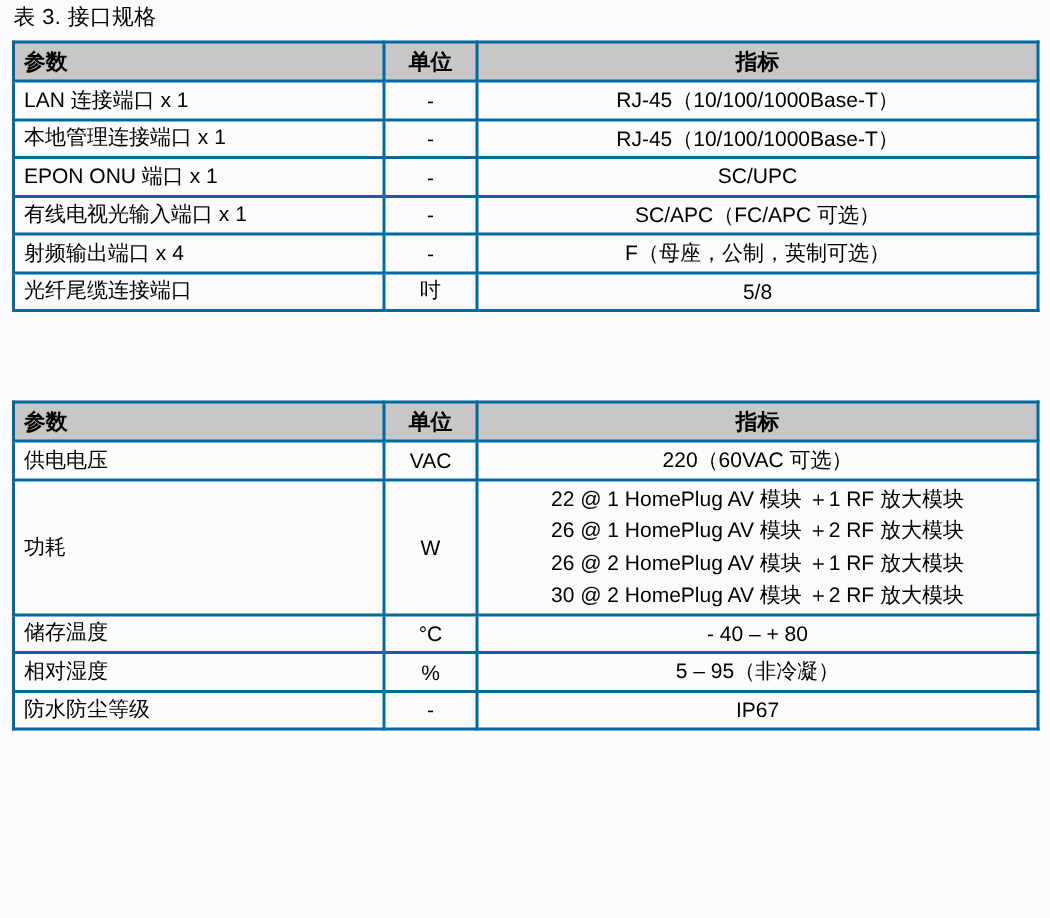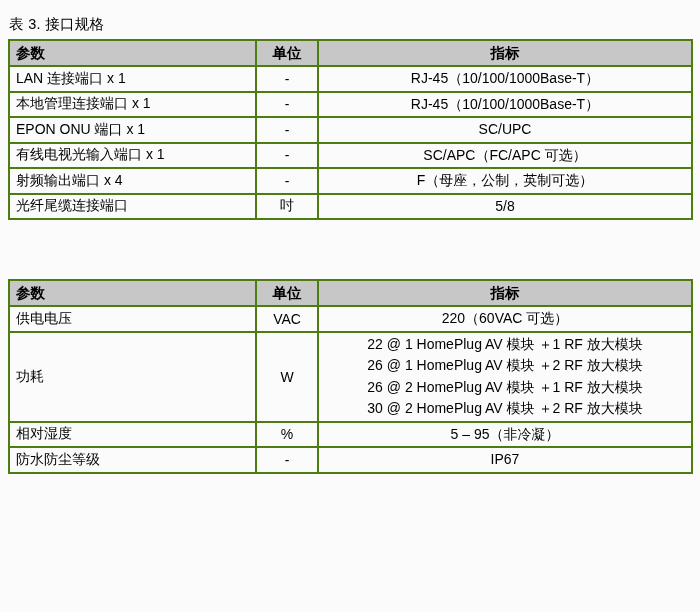--- a/index.html
+++ b/index.html
@@ -9,42 +9,42 @@
     width: 700px;
     height: 612px;
     overflow: hidden;
     font-family: "Liberation Sans", "DejaVu Sans", sans-serif;
     color: #000;
   }
   .page {
     box-sizing: border-box;
     width: 700px;
     height: 612px;
-    padding: 16px 7px 0 8px;
+    padding: 4px 7px 0 8px;
   }
   .section + .section {
     margin-top: 59px;
   }
   .table-title {
     font-size: 14.5px;
     line-height: 16px;
     margin: 0 0 7px 1px;
     letter-spacing: 0.3px;
     white-space: pre;
   }
   table.spec-table {
     border-collapse: collapse;
     width: 685px;
     table-layout: fixed;
   }
   col.c-param { width: 247px; }
   col.c-unit  { width: 62px;  }
   col.c-spec  { width: auto;  }
   .spec-table th, .spec-table td {
-    border: 2px solid #4d7c0f;
+    border: 2px solid #0369a1;
     font-size: 14px;
     padding: 0;
     vertical-align: middle;
     text-align: center;
   }
   .spec-table tr { height: 25px; }
   .spec-table th {
     background: #c7c7c7;
     font-weight: bold;
     font-size: 14.5px;
@@ -154,20 +154,27 @@
             <td class="param">功耗</td>
             <td class="unit">W</td>
             <td class="spec">
               <div class="spec-line">22 @ 1 HomePlug AV 模块 ＋1 RF 放大模块</div>
               <div class="spec-line">26 @ 1 HomePlug AV 模块 ＋2 RF 放大模块</div>
               <div class="spec-line">26 @ 2 HomePlug AV 模块 ＋1 RF 放大模块</div>
               <div class="spec-line">30 @ 2 HomePlug AV 模块 ＋2 RF 放大模块</div>
             </td>
           </tr>
           <tr>
+            <td class="param">储存温度</td>
+            <td class="unit">°C</td>
+            <td class="spec">
+              <div class="spec-line">- 40 – + 80</div>
+            </td>
+          </tr>
+          <tr>
             <td class="param">相对湿度</td>
             <td class="unit">%</td>
             <td class="spec">
               <div class="spec-line">5 – 95（非冷凝）</div>
             </td>
           </tr>
           <tr>
             <td class="param">防水防尘等级</td>
             <td class="unit">-</td>
             <td class="spec">

